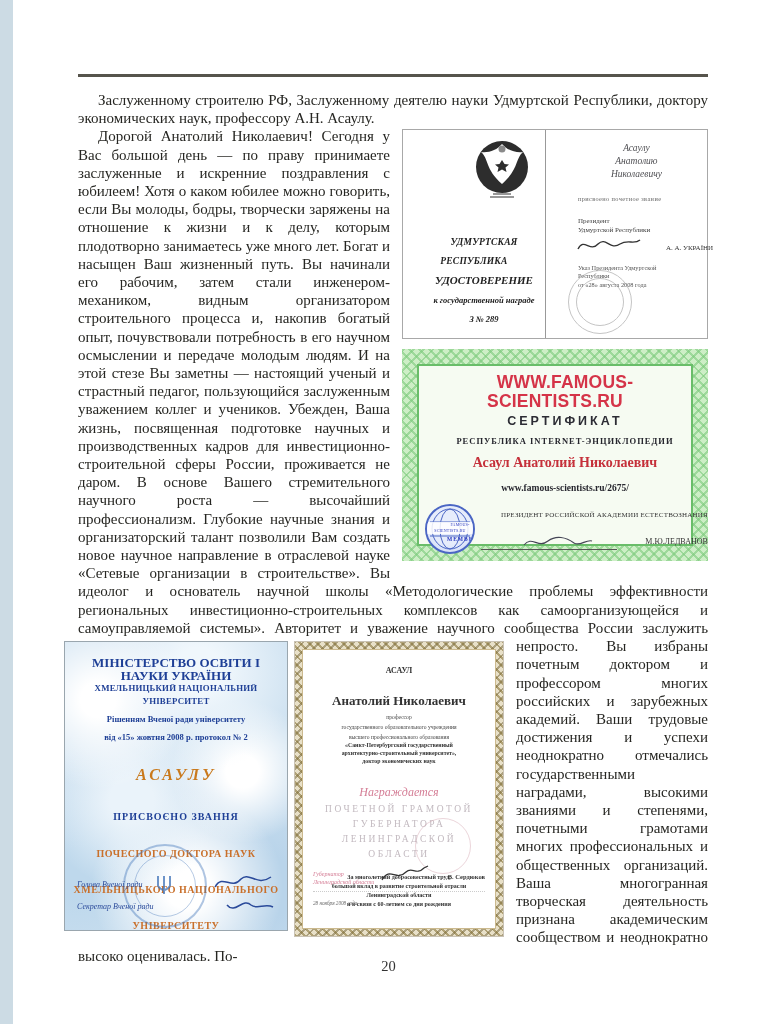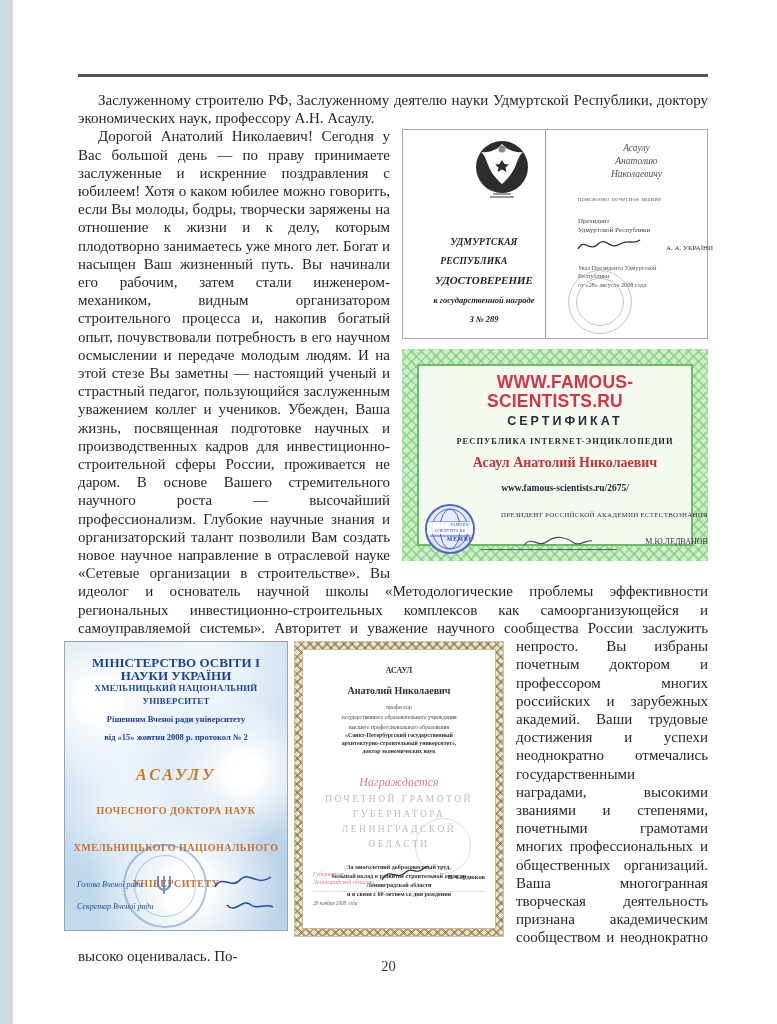--- a/index.html
+++ b/index.html
@@ -100,21 +100,21 @@
   
   .cert-gov{width:210px;height:296px;border:1px solid #c9c2b4;background:#fca5a5;box-sizing:border-box;}
   .gov-frame{height:100%;box-sizing:border-box;padding:7px;
     background-color:#e8e0c8;
     background-image:
       repeating-linear-gradient(45deg, rgba(130,110,50,.55) 0 2px, transparent 2px 6px),
       repeating-linear-gradient(-45deg, rgba(100,85,40,.45) 0 2px, transparent 2px 6px);
   }
   .gov-inner{background:#fff;border:1px solid #cbb98e;height:100%;box-sizing:border-box;padding:12px 5px 6px;text-align:center;position:relative;overflow:hidden;}
   .gov-name1{font-size:8px;font-weight:bold;color:#333;}
-  .gov-name2{font-size:10px;font-weight:bold;color:#333;margin-top:2px;font-family:Liberation Serif, serif;}
+  .gov-name2{font-size:13px;font-weight:bold;color:#333;margin-top:12px;font-family:Liberation Serif, serif;}
   .gov-small{font-size:5.6px;color:#444;line-height:8px;margin-top:2px;}
   .gov-org{font-size:5.8px;font-weight:bold;color:#333;line-height:8px;}
   .gov-script{font-size:12px;font-style:italic;color:#d47d95;margin-top:18px;}
   .gov-award{font-size:9.5px;letter-spacing:2.5px;color:#c3bac0;line-height:13px;margin-top:2px;}
   .gov-award:first-of-type{margin-top:4px;}
   .gov-reason{font-size:6px;font-weight:bold;color:#333;line-height:9px;}
   .gov-reason1{margin-top:12px;}
   .gov-stamp{position:absolute;right:24px;top:168px;width:54px;height:54px;border:1.5px solid rgba(205,150,162,.4);border-radius:50%;}
   .gov-sigblock{position:absolute;left:10px;right:10px;bottom:16px;text-align:left;}
   .gov-sigrow{display:flex;align-items:flex-end;}
@@ -220,20 +220,21 @@
     <span>Дорогой Анатолий Николаевич! Сегодня у Вас большой день — по праву принимаете заслуженные и искренние поздравления с юбилеем! Хотя о каком юбилее можно говорить, если Вы молоды, бодры, творчески заряжены на отношение к жизни и к делу, которым плодотворно занимаетесь уже много лет. Богат и насыщен Ваш жизненный путь. Вы начинали его рабочим, затем стали инженером-механиком, видным организатором строительного процесса и, накопив богатый опыт, почувствовали потребность в его научном осмыслении и передаче молодым людям. И на этой стезе Вы заметны — настоящий ученый и страстный педагог, пользующийся заслуженным уважением коллег и учеников. Убежден, Ваша жизнь, посвященная подготовке научных и производственных кадров для инвестиционно-строительной сферы России, проживается не даром. В основе Вашего стремительного научного роста — высочайший профессионализм. Глубокие научные знания и организаторский талант позволили Вам создать новое научное направление в отраслевой науке «Сетевые организации в строительстве». Вы идеолог и основатель научной школы «Методологические проблемы эффективности региональных инвестиционно-строительных комплексов как самоорганизующейся и самоуправляемой системы». Авторитет и уважение научного сообщества</span>
 
     <span class="certs-left">
 
       <span class="cert cert-khmel" style="display:block">
         <span class="kh-min" style="display:block">МІНІСТЕРСТВО ОСВІТИ І НАУКИ УКРАЇНИ</span>
         <span class="kh-uni" style="display:block">ХМЕЛЬНИЦЬКИЙ НАЦІОНАЛЬНИЙ УНІВЕРСИТЕТ</span>
         <span class="kh-dec" style="display:block">Рішенням Вченої ради університету</span>
         <span class="kh-dec" style="display:block">від «15» жовтня  2008  р. протокол № 2</span>
         <span class="kh-name1" style="display:block">АСАУЛУ</span>
+        <span class="kh-aw1" style="display:block">ПРИСВОЄНО ЗВАННЯ</span>
         <span class="kh-aw" style="display:block">ПОЧЕСНОГО ДОКТОРА НАУК</span>
         <span class="kh-aw" style="display:block">ХМЕЛЬНИЦЬКОГО НАЦІОНАЛЬНОГО</span>
         <span class="kh-aw" style="display:block">УНІВЕРСИТЕТУ</span>
         <span class="kh-stamp">
           <svg width="20" height="22" viewBox="0 0 20 22">
               <path d="M4 2 v10 M10 2 v14 M16 2 v10 M4 12 q6 8 12 0 M10 16 v4" stroke="#3e72b8" fill="none" stroke-width="2"></path>
             </svg>
         </span>
         <span class="kh-sigs" style="display:block">
           <span class="kh-sigrow" style="display:flex">

